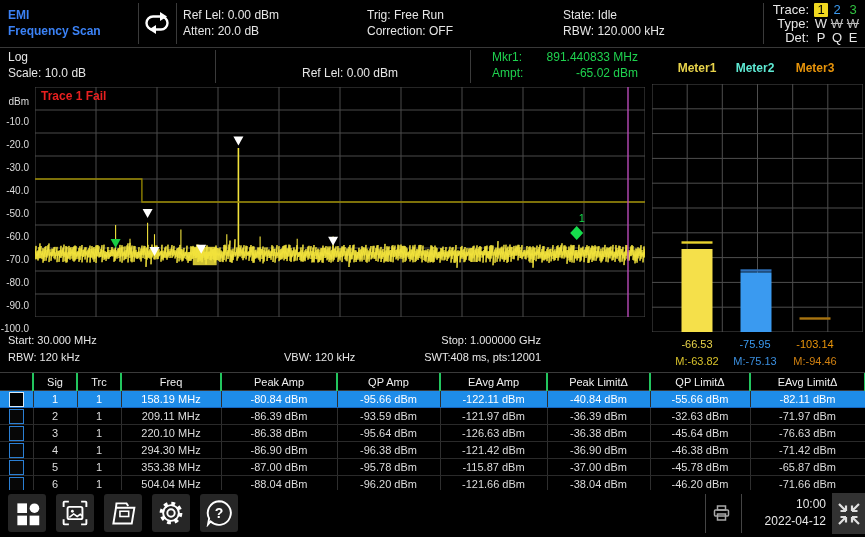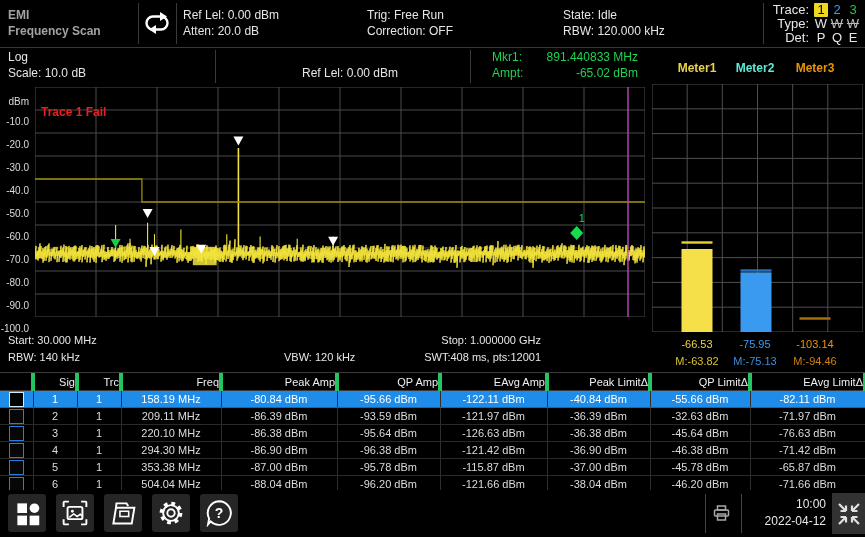--- a/index.html
+++ b/index.html
@@ -3,46 +3,46 @@
 <meta charset="utf-8">
 <style>
   html,body{margin:0;padding:0;background:#000;}
   .screen{position:relative;width:865px;height:537px;background:#000;overflow:hidden;
           font-family:"Liberation Sans",sans-serif;color:#e6e6e6;-webkit-font-smoothing:antialiased;}
   .abs{position:absolute;}
   
   .topbar{position:absolute;left:0;top:0;width:865px;height:47px;background:#000;border-bottom:1px solid #383838;}
   .vdiv{position:absolute;width:1px;background:#3a3a3a;}
   .hline{font-size:12px;line-height:16px;color:#e6e6e6;white-space:nowrap;}
-  .apptitle{font-size:12px;line-height:16px;font-weight:bold;color:#a3a3a3;white-space:nowrap;}
+  .apptitle{font-size:12px;line-height:16px;font-weight:bold;color:#3b82f6;white-space:nowrap;}
   .loopbtn{position:absolute;left:141px;top:11px;width:34px;height:26px;background:none;border:none;padding:0;cursor:pointer;}
   .tracepanel{position:absolute;right:5px;top:3px;font-size:13px;line-height:14px;}
   .tp-row{display:flex;justify-content:flex-end;align-items:center;}
   .tp-label{width:40px;text-align:right;color:#e6e6e6;margin-right:3px;}
   .tp-cell{width:14px;text-align:center;margin-left:2px;}
   .tp-t1{background:#f0d820;color:#000;border-radius:1px;}
   .tp-t2{color:#3a9af0;} .tp-t3{color:#30c040;}
   .tp-strike{color:#bdbdbd;text-decoration:line-through;}
   
   .subbar{position:absolute;left:0;top:48px;width:865px;height:37px;background:#000;}
   .mkrrow{display:flex;justify-content:space-between;font-size:12px;line-height:16px;color:#1fd24f;white-space:nowrap;}
   .meterlbl{position:absolute;top:13px;transform:translateX(-50%);font-size:12px;font-weight:bold;}
   
   .yaxis{position:absolute;left:0;top:87px;width:31px;height:232px;}
   .ylab{position:absolute;right:2px;font-size:10px;color:#dcdcdc;white-space:nowrap;margin-top:12px;}
   .plot{position:absolute;left:35px;top:87px;width:610px;height:230px;background:#000;}
-  .tracefail{position:absolute;left:6px;top:2px;font-size:12px;font-weight:bold;color:#e82020;margin-top:16px;}
+  .tracefail{position:absolute;left:6px;top:2px;font-size:12px;font-weight:bold;color:#e82020;}
   .meterpanel{position:absolute;left:652px;top:84px;width:211px;height:248px;background:#000;}
   
   .inforow{position:absolute;left:0;top:332px;width:763px;height:40px;font-size:11px;color:#e6e6e6;text-decoration:underline;}
   .mval{position:absolute;transform:translateX(-50%);font-size:11px;white-space:nowrap;}
   
   .tblwrap{position:absolute;left:0;top:372px;width:865px;height:117px;overflow:hidden;border-top:1px solid #3a3a3a;border-bottom:1px solid #3a3a3a;}
   table.sig{border-collapse:collapse;table-layout:fixed;width:865px;font-size:11px;}
-  table.sig th{height:17px;font-weight:normal;color:#f0f0f0;border-right:4px solid #22c55e;border-bottom:1px solid #3a3a3a;text-align:right;padding:0;}
+  table.sig th{height:17px;font-weight:normal;color:#f0f0f0;border-right:2px solid #22c55e;border-bottom:1px solid #3a3a3a;text-align:center;padding:0;}
   table.sig td{height:16px;color:#dcdcdc;border-right:1px solid #2e2e2e;border-bottom:1px solid #2a2a2a;text-align:center;padding:0;white-space:nowrap;}
   table.sig tr.sel td{background:#1e8ce8;color:#fff;border-bottom-color:#1565c0;}
   .cb{width:13px;height:13px;margin:0 auto;border:1px solid #2a7fd4;background:#070707;}
   tr.sel .cb{border-color:#d8e8f4;background:#000;}
   
   .toolbar{position:absolute;left:0;top:490px;width:865px;height:47px;background:#000;}
   .tool{position:absolute;top:4px;width:38px;height:38px;background:#262626;border:none;border-radius:3px;padding:0;cursor:pointer;display:flex;align-items:center;justify-content:center;}
   .clock{position:absolute;right:39px;top:6px;width:86px;text-align:right;font-size:12px;line-height:17px;color:#e8e8e8;}
   .expandbtn{position:absolute;right:0;top:3px;width:33px;height:41px;background:#323232;border:none;padding:0;cursor:pointer;display:flex;align-items:center;justify-content:center;}
 </style>
@@ -212,21 +212,21 @@
         <rect x="29.5" y="165.0" width="31" height="83.0" fill="#f5e04a"></rect>
         <rect x="29.5" y="157.3" width="31" height="2.4" fill="#e8d22e"></rect>
         <rect x="88.5" y="188.4" width="31" height="59.6" fill="#3a9af0"></rect>
         <rect x="88.5" y="185.3" width="31" height="2.4" fill="#2e6fb8"></rect>
         <rect x="147.5" y="233.3" width="31" height="2.4" fill="#a87410"></rect>
       </svg>
   </div>
 
   <div class="inforow">
     <div class="abs" style="left:8px;top:2px;">Start: 30.000 MHz</div>
-    <div class="abs" style="left:8px;top:19px;">RBW: 140 kHz</div>
+    <div class="abs" style="left:8px;top:19px;">RBW: 120 kHz</div>
     <div class="abs" style="left:284px;top:19px;">VBW: 120 kHz</div>
     <div class="abs" style="right:222px;top:2px;">Stop: 1.000000 GHz</div>
     <div class="abs" style="right:222px;top:19px;">SWT:408 ms, pts:12001</div>
     <div id="meter-values">
         <span class="mval" style="left: 697px; top: 6px; color: rgb(232, 211, 74);">-66.53</span>
         <span class="mval" style="left: 697px; top: 23px; color: rgb(216, 194, 42);">M:-63.82</span>
         <span class="mval" style="left: 755px; top: 6px; color: rgb(58, 154, 240);">-75.95</span>
         <span class="mval" style="left: 755px; top: 23px; color: rgb(58, 143, 224);">M:-75.13</span>
         <span class="mval" style="left: 815px; top: 6px; color: rgb(232, 148, 10);">-103.14</span>
         <span class="mval" style="left: 815px; top: 23px; color: rgb(208, 128, 16);">M:-94.46</span>

